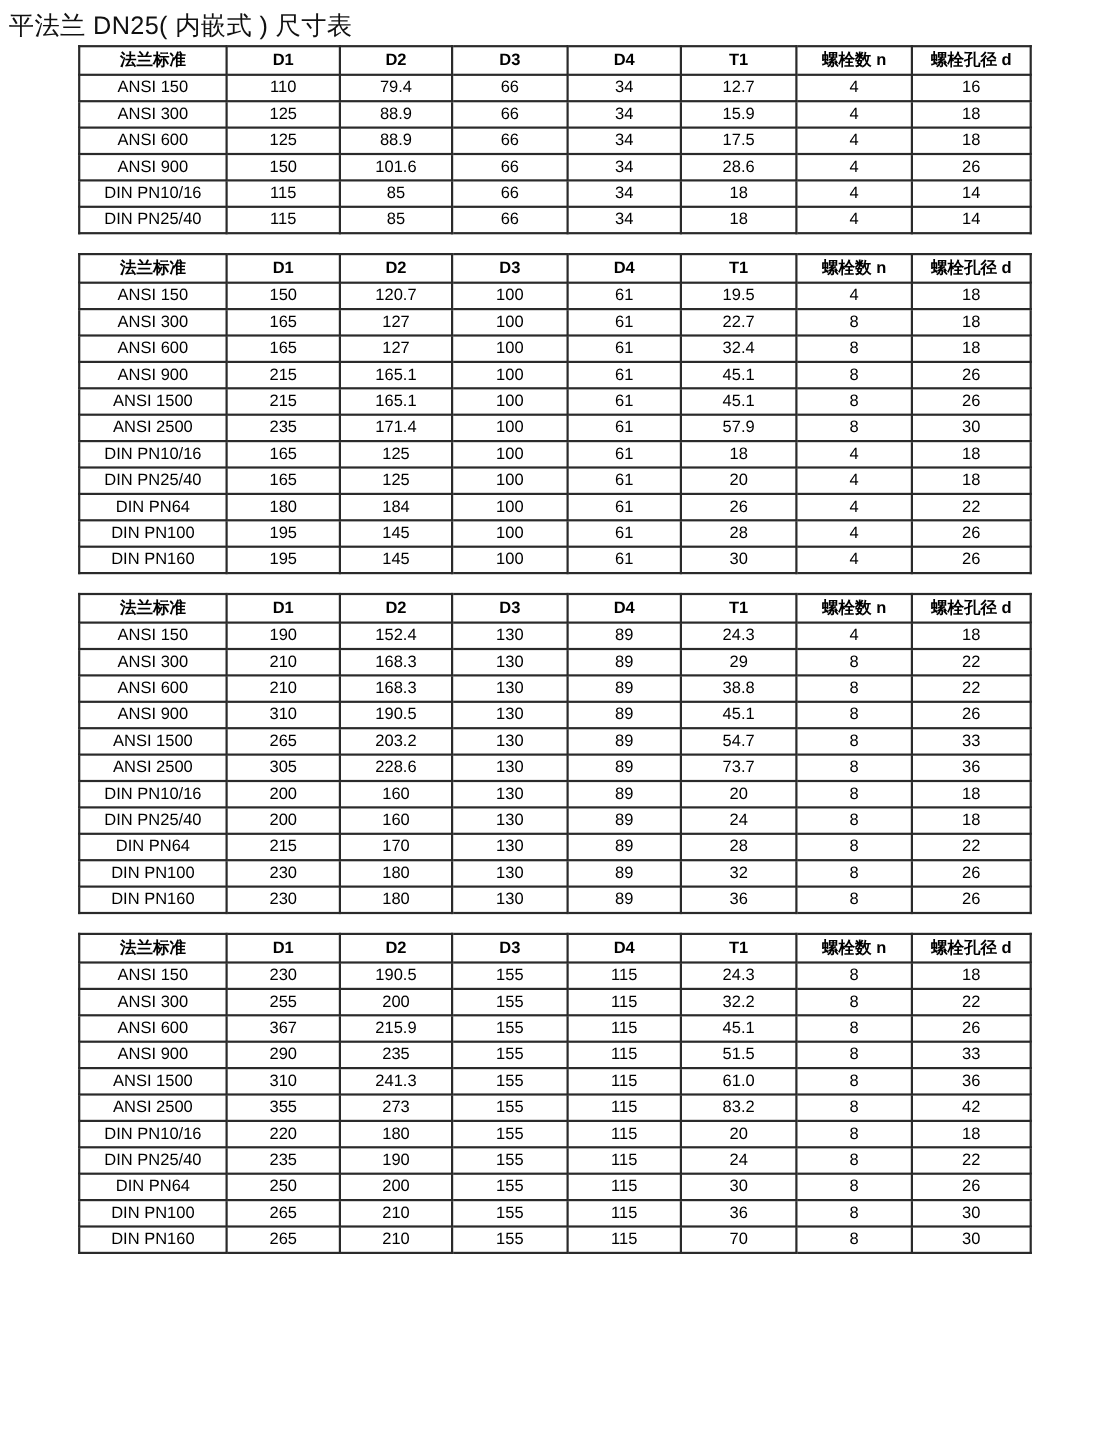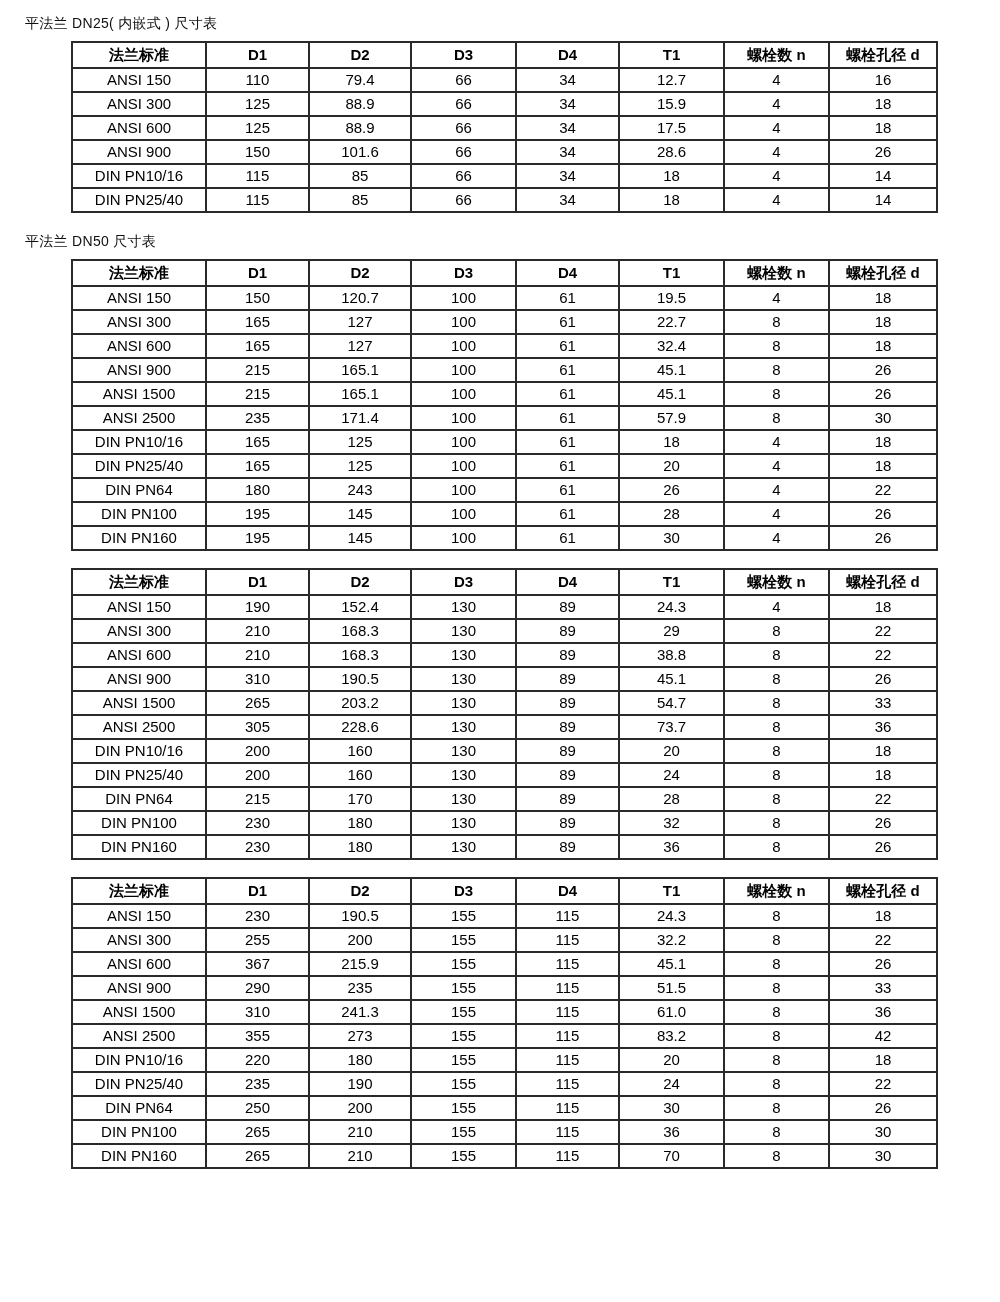--- a/index.html
+++ b/index.html
@@ -13,24 +13,24 @@
     box-sizing: border-box;
     padding: 12px 0 0 6px;
     font-family: "Liberation Sans", sans-serif;
     color: #000000;
     overflow: hidden;
   }
   .section {
     margin-bottom: 17px;
   }
   .tbl-title {
-    font-size: 14px;
+    font-size: 23px;
     font-weight: 400;
     color: #111111;
-    margin: 0 0 7px 19px;
+    margin: 0 0 7px 2px;
     line-height: 22px;
     letter-spacing: 0.3px;
   }
   table.dim-table {
     border-collapse: collapse;
     table-layout: fixed;
     margin-left: 65px;
     background: #ffffff;
   }
   .dim-table th,
@@ -145,21 +145,20 @@
             <td>66</td>
             <td>34</td>
             <td>18</td>
             <td>4</td>
             <td>14</td>
           </tr>
         </tbody>
       </table>
     </section>
     <section class="section">
-      <h2 class="tbl-title">平法兰 DN50 尺寸表</h2>
       <table class="dim-table">
         <colgroup>
           <col style="width:134px">
           <col style="width:103px">
           <col style="width:102px">
           <col style="width:105px">
           <col style="width:103px">
           <col style="width:105px">
           <col style="width:105px">
           <col style="width:108px">
@@ -253,21 +252,21 @@
             <td>125</td>
             <td>100</td>
             <td>61</td>
             <td>20</td>
             <td>4</td>
             <td>18</td>
           </tr>
           <tr>
             <td>DIN PN64</td>
             <td>180</td>
-            <td>243</td>
+            <td>184</td>
             <td>100</td>
             <td>61</td>
             <td>26</td>
             <td>4</td>
             <td>22</td>
           </tr>
           <tr>
             <td>DIN PN100</td>
             <td>195</td>
             <td>145</td>

